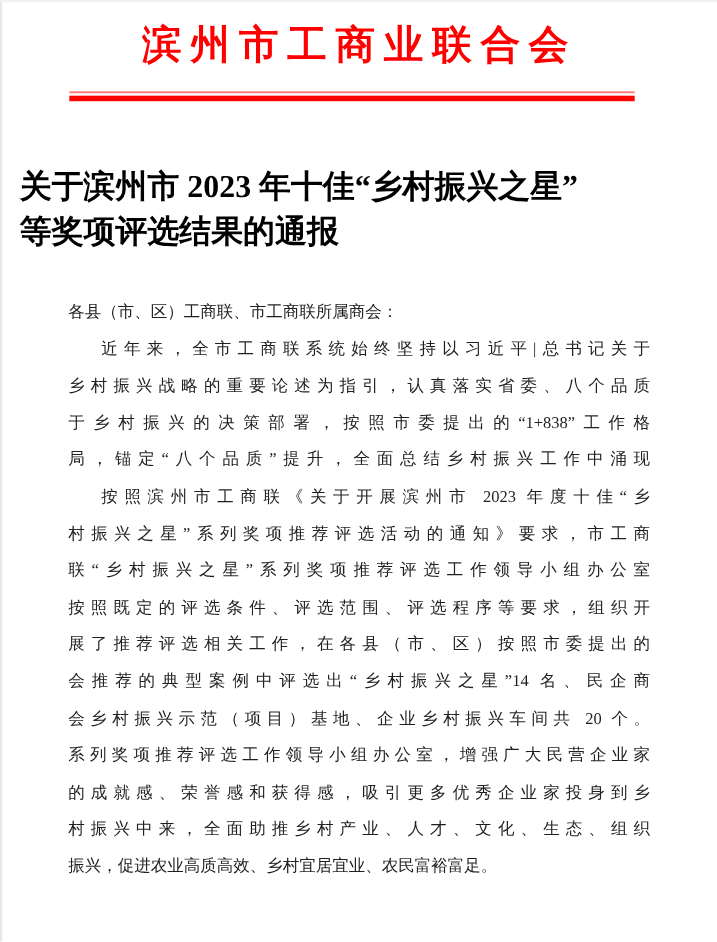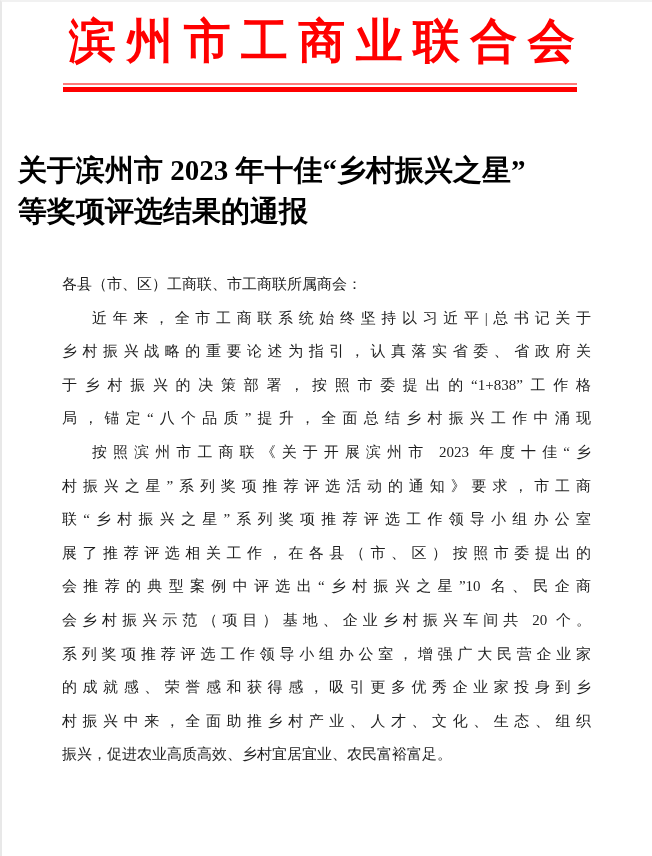--- a/index.html
+++ b/index.html
@@ -11,21 +11,21 @@
     background: var(--page-background, #fff);
     border-left: 2px solid #e8e8e8;
     border-top: 2px solid #f1f1f1;
     overflow: hidden;
     font-family: "Liberation Serif", "DejaVu Serif", serif;
   }
   .letterhead {
     margin-top: 12px;
     width: 100%;
     text-align: center;
-    font-size: 47px;
+    font-size: 36px;
     line-height: 54px;
     font-weight: bold;
     letter-spacing: 0.22em;
     color: var(--accent-red, #ff0000);
     white-space: nowrap;
   }
   .rule-wrap {
     margin: 15px 75px 0 61px; 
   }
   .rule-thin {
@@ -79,28 +79,29 @@
   </div>
 
   <div class="doc-title">
     <div>关于滨州市 2023 年十佳“乡村振兴之星”</div>
     <div>等奖项评选结果的通报</div>
   </div>
 
   <div class="body-text">
     <div class="line">各县（市、区）工商联、市工商联所属商会：</div>
     <div class="line fill indent">近年来，全市工商联系统始终坚持以习近平|总书记关于</div>
-    <div class="line fill">乡村振兴战略的重要论述为指引，认真落实省委、省政府关</div>
+    <div class="line fill">乡村振兴战略的重要论述为指引，认真落实省委、八个品质</div>
     <div class="line fill">于乡村振兴的决策部署，按照市委提出的“1+838”工作格</div>
     <div class="line fill">局，锚定“八个品质”提升，全面总结乡村振兴工作中涌现</div>
     <div class="line fill indent">按照滨州市工商联《关于开展滨州市 2023 年度十佳“乡</div>
     <div class="line fill">村振兴之星”系列奖项推荐评选活动的通知》要求，市工商</div>
     <div class="line fill">联“乡村振兴之星”系列奖项推荐评选工作领导小组办公室</div>
+    <div class="line fill">按照既定的评选条件、评选范围、评选程序等要求，组织开</div>
     <div class="line fill">展了推荐评选相关工作，在各县（市、区）按照市委提出的</div>
-    <div class="line fill">会推荐的典型案例中评选出“乡村振兴之星”10 名、民企商</div>
+    <div class="line fill">会推荐的典型案例中评选出“乡村振兴之星”14 名、民企商</div>
     <div class="line fill">会乡村振兴示范（项目）基地、企业乡村振兴车间共 20 个。</div>
     <div class="line fill">系列奖项推荐评选工作领导小组办公室，增强广大民营企业家</div>
     <div class="line fill">的成就感、荣誉感和获得感，吸引更多优秀企业家投身到乡</div>
     <div class="line fill">村振兴中来，全面助推乡村产业、人才、文化、生态、组织</div>
     <div class="line">振兴，促进农业高质高效、乡村宜居宜业、农民富裕富足。</div>
   </div>
 
 </div>
 
 </body></html>

